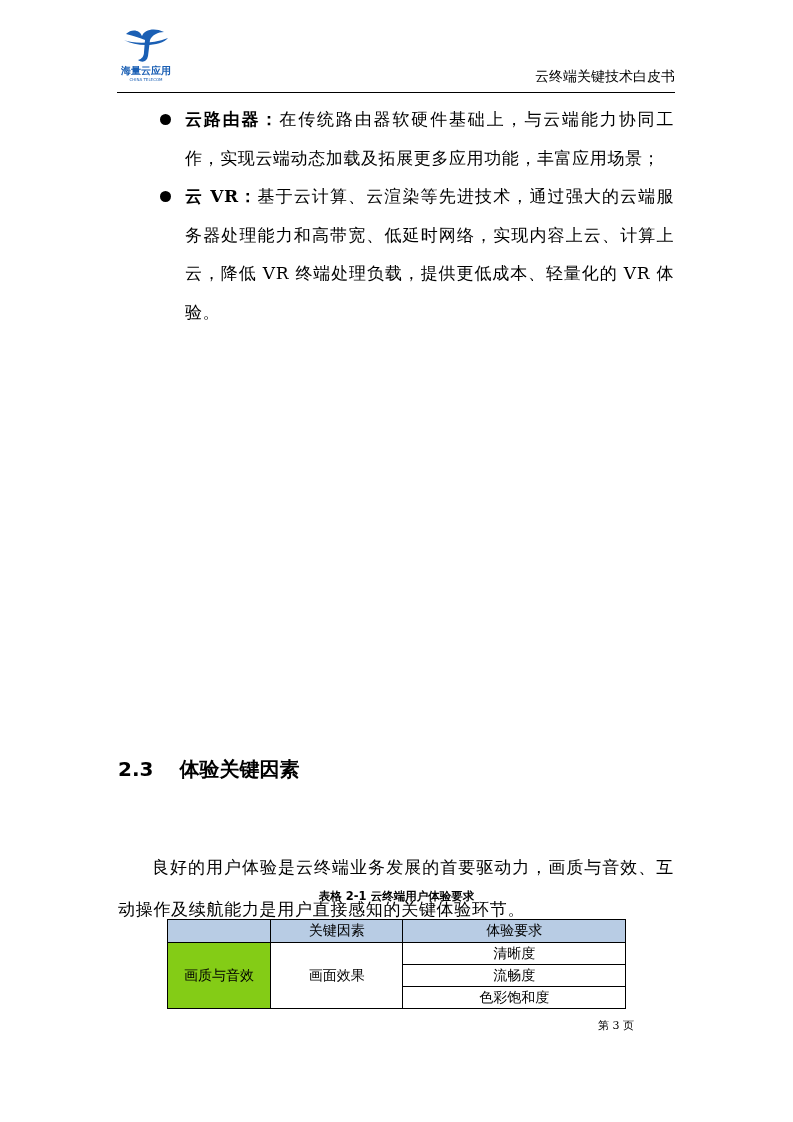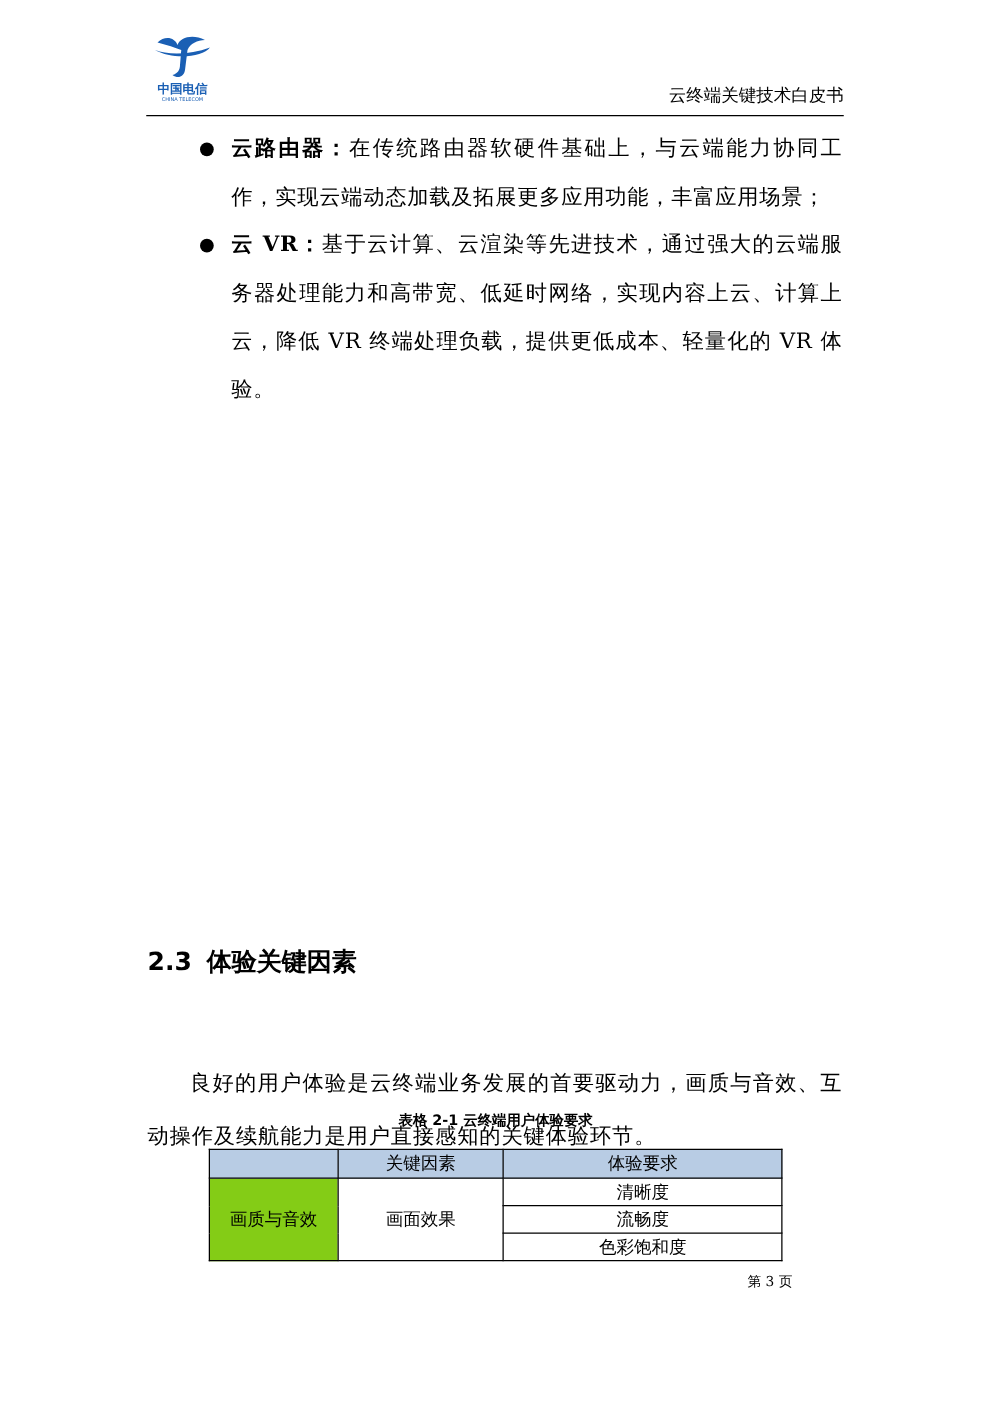--- a/index.html
+++ b/index.html
@@ -18,21 +18,21 @@
 
   .content { position: absolute; left: 118px; top: 100px; width: 556px; }
   .bullet { position: relative; padding-left: 67px; font-size: 17px; line-height: 38.6px;
             letter-spacing: 0.6px; text-align: justify; }
   .bullet .dot { position: absolute; left: 42px; top: 14px; width: 11px; height: 11px;
                  border-radius: 50%; background: #000; }
   .bullet .term { font-weight: bold; }
 
   .h2 { position: absolute; left: 118px; top: 756px; font-size: 20px; font-weight: bold;
         font-family: "DejaVu Sans", "Liberation Sans", sans-serif; }
-  .h2 .num { margin-right: 12px; }
+  .h2 .num { margin-right: 26px; }
   .para { position: absolute; left: 118px; top: 846px; width: 556px; font-size: 17px;
           line-height: 42px; text-indent: 34px; letter-spacing: 0.7px; text-align: justify; }
 
   .caption { position: absolute; left: 0; width: 793px; top: 889px; text-align: center;
              font-size: 11.5px; font-weight: bold;
              font-family: "DejaVu Sans", "Liberation Sans", sans-serif; }
   table.reqs { position: absolute; left: 167px; top: 919px; width: 459px;
                border-collapse: collapse; font-size: 14px; }
   table.reqs td, table.reqs th { border: 1.2px solid #000; text-align: center;
                padding: 0; font-weight: normal; }
@@ -43,21 +43,21 @@
   .page-num { position: absolute; left: 598px; top: 1018px; font-size: 11px; }
 </style>
 </head>
 <body>
 
 <div class="logo">
   <svg width="56" height="38" viewBox="0 0 56 38">
     <path d="M8 8 C14 2, 22 4, 24 10 C26 4, 36 1, 46 6 C40 6, 34 9, 32 14 L30 30 C29 36, 24 37, 20 34 C24 33, 26 30, 26 26 L27 14 C22 12, 16 10, 8 8 Z" fill="#1a5fb4"></path>
     <path d="M6 14 C16 18, 34 18, 50 12 C44 20, 20 22, 6 14 Z" fill="#1a5fb4"></path>
   </svg>
-  <div class="logo-cn">中国电信</div>
+  <div class="logo-cn">海量云应用</div>
   <div class="logo-en">CHINA TELECOM</div>
 </div>
 
 <div class="header-title">云终端关键技术白皮书</div>
 <div class="header-rule"></div>
 
 <div class="content">
   <div class="bullet">
     <span class="dot"></span>
     <span class="term">云路由器：</span><span>在传统路由器软硬件基础上，与云端能力协同工作，实现云端动态加载及拓展更多应用功能，丰富应用场景；</span>

